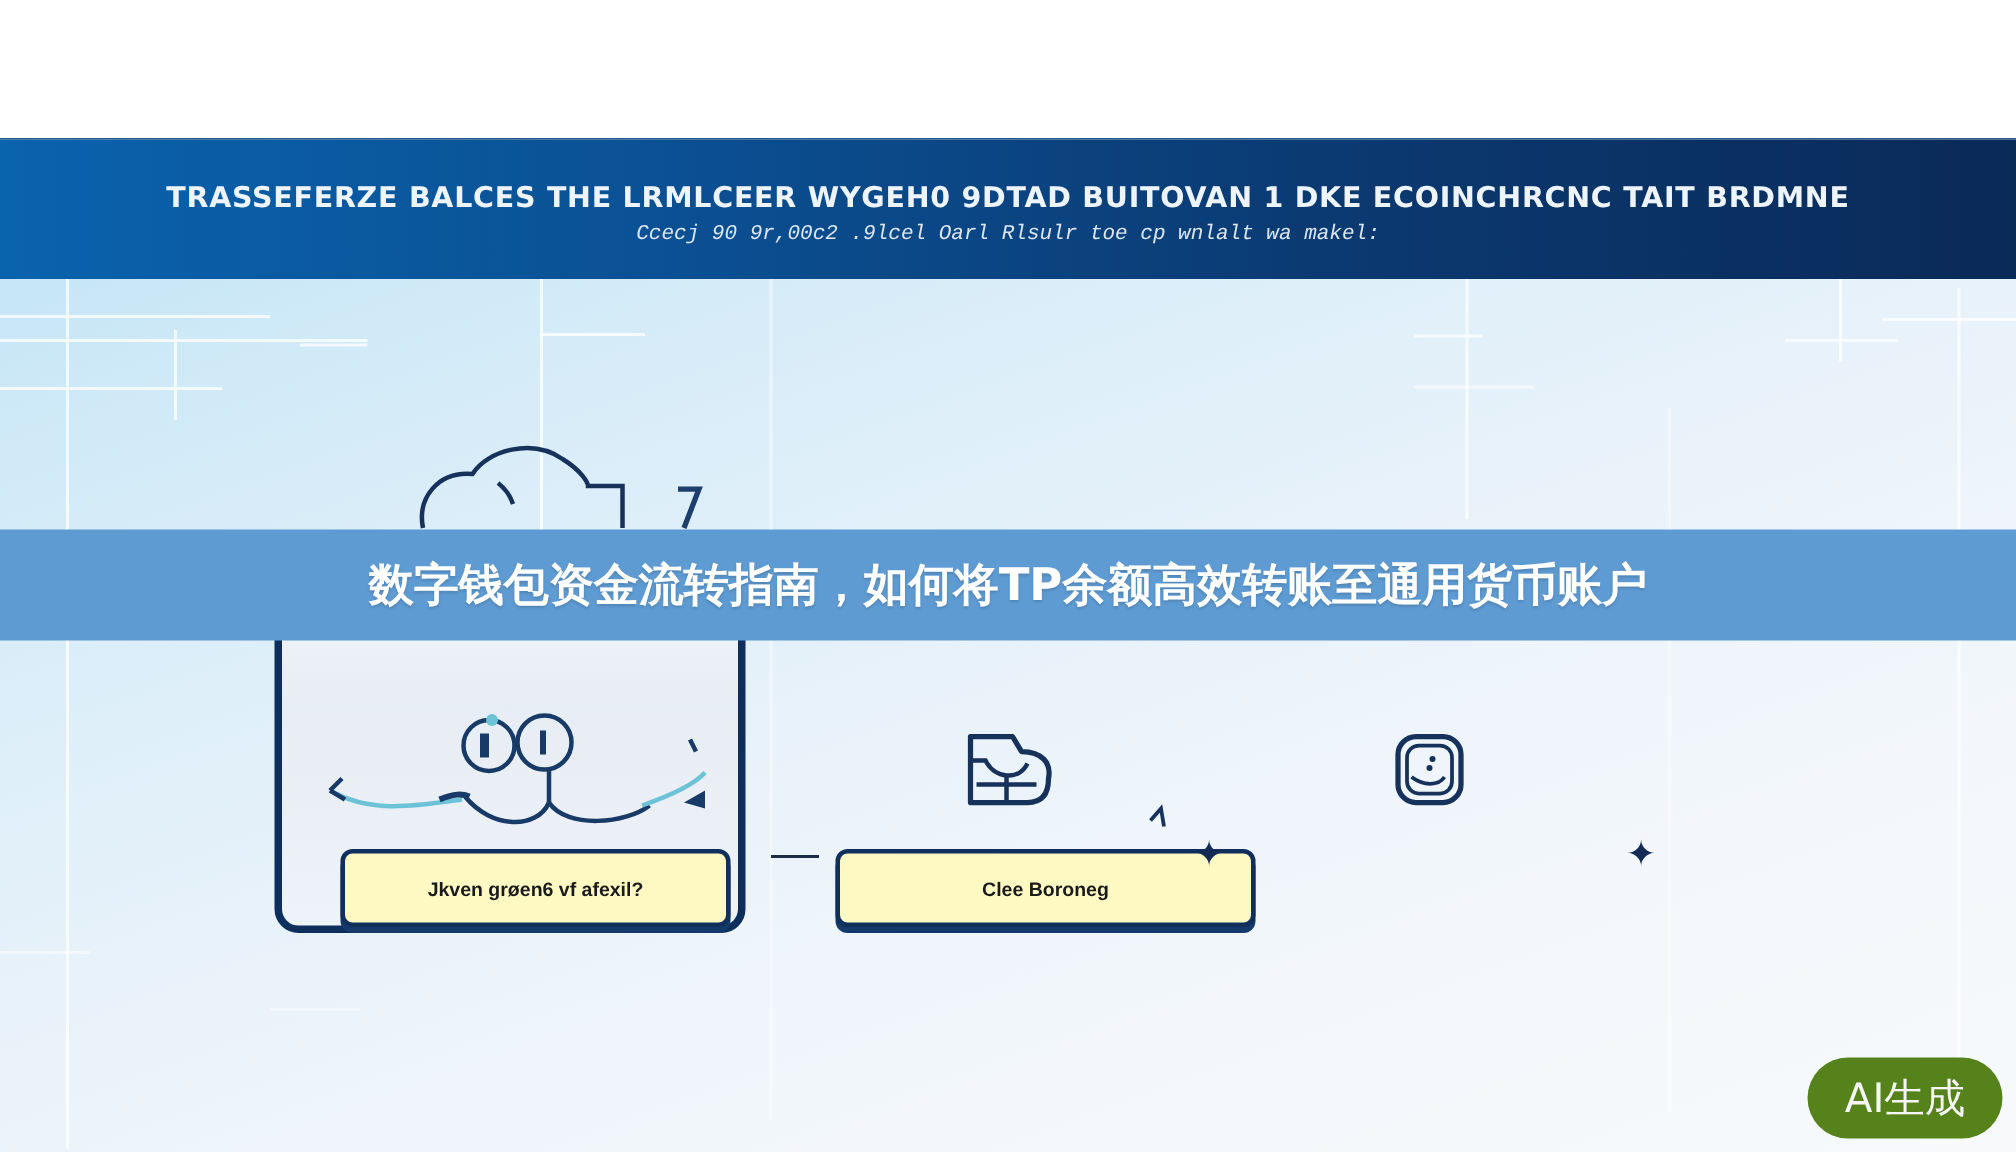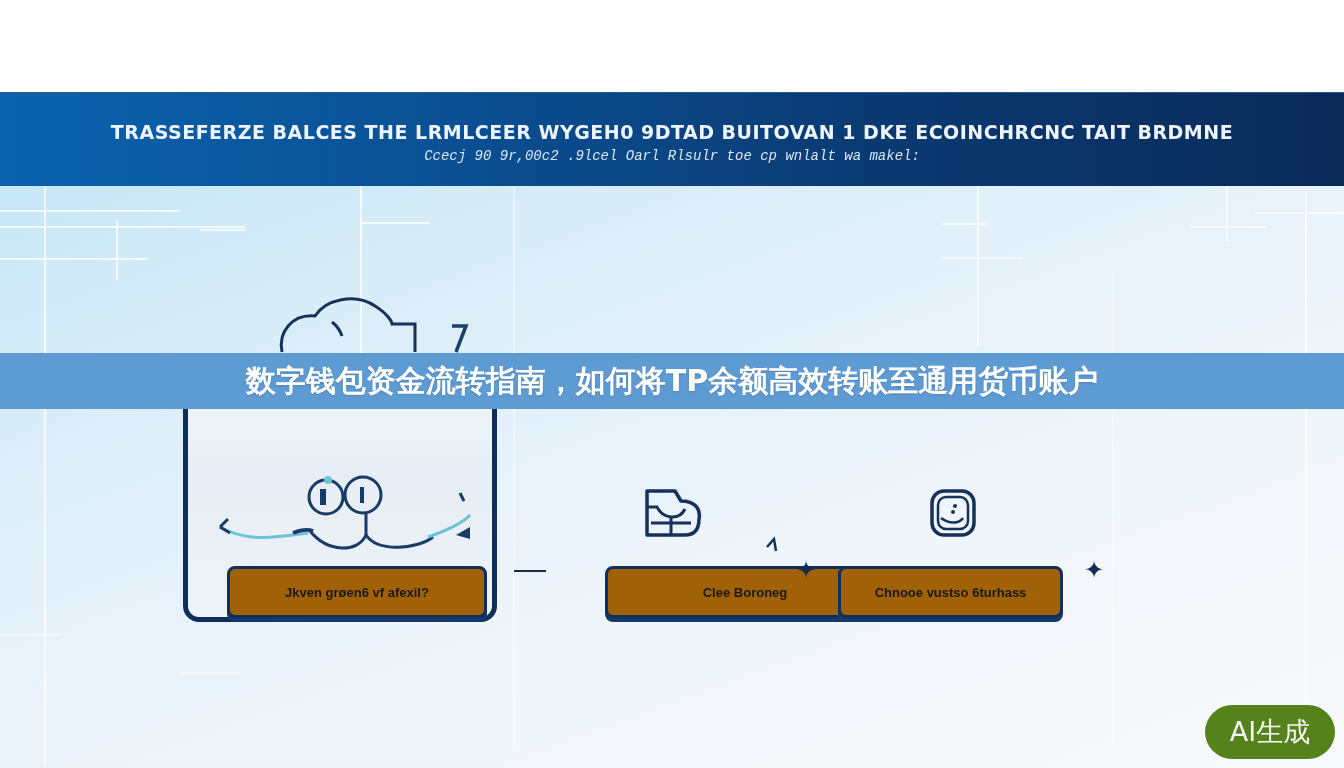--- a/index.html
+++ b/index.html
@@ -30,48 +30,48 @@
       text-align: center; color: #dbe6f2;
       font-family: Liberation Mono, monospace; font-style: italic;
       font-size: 14px; white-space: nowrap;
     }
 
     .grid-line { position: absolute; background: rgba(255,255,255,0.75); }
     .grid-line.v { width: 2px; }
     .grid-line.h { height: 2px; }
 
     .caption-banner {
-      position: absolute; left: 0; top: 353px; width: 1344px; height: 56px;
+      position: absolute; left: 0; top: 353px; width: 1344px; height: 74px;
       background: #5e9bd3; z-index: 20;
       display: flex; align-items: center; justify-content: center;
     }
     .caption-text {
       color: #ffffff; font-family: "DejaVu Sans", sans-serif; font-weight: bold;
       font-size: 30px; letter-spacing: 0px; white-space: nowrap;
       text-shadow: 0 1px 2px rgba(0,0,0,0.15);
     }
 
     .illustration { position: absolute; left: 0; top: 0; width: 1344px; height: 768px; z-index: 10; }
 
     .card-left {
       position: absolute; left: 183px; top: 370px; width: 314px; height: 252px;
       border: 5px solid #0e2f5c; border-radius: 16px;
       background: linear-gradient(180deg, #f3f7fb 0%, #e7edf4 40%, #eef3f8 100%);
     }
 
     .step-box {
       position: absolute; height: 52px;
-      background: #a16207; border: 3px solid #102f5a; border-radius: 8px;
+      background: #fef9c3; border: 3px solid #102f5a; border-radius: 8px;
       box-shadow: 0 4px 0 #143a6c;
       display: flex; align-items: center; justify-content: center;
       font-family: "Liberation Sans", sans-serif; font-size: 13px; color: #1a1a1a;
       font-weight: bold;
     }
     .step-1 { left: 227px; top: 566px; width: 260px; }
-    .step-2 { left: 557px; top: 566px; width: 280px; margin-left: 48px; }
+    .step-2 { left: 557px; top: 566px; width: 280px; }
     .step-3 { left: 838px; top: 566px; width: 225px; }
 
     .connector-line {
       position: absolute; left: 514px; top: 570px; width: 32px; height: 2px; background: #1a2c46;
     }
 
     .sparkle { position: absolute; color: #142c55; font-size: 24px; line-height: 1; }
     .sparkle-1 { left: 796px; top: 558px; }
     .sparkle-2 { left: 1084px; top: 558px; }
 
@@ -169,22 +169,19 @@
   <span class="sparkle sparkle-1">✦</span>
 
   <svg style="position:absolute; left:929px; top:488px;" width="48" height="50" viewBox="0 0 48 50">
     <rect x="3" y="3" width="42" height="44" rx="12" fill="none" stroke="#16325a" stroke-width="3.5"></rect>
     <rect x="9" y="9" width="30" height="32" rx="8" fill="none" stroke="#16325a" stroke-width="2.5"></rect>
     <circle cx="26" cy="18" r="2" fill="#16325a"></circle>
     <circle cx="24" cy="24" r="2" fill="#16325a"></circle>
     <path d="M12 30 C20 36 30 36 34 30" fill="none" stroke="#16325a" stroke-width="2.5"></path>
   </svg>
 
-  <div class="step-box step-3">
-    <span>Chnooe  vustso 6turhass</span>
-  </div>
 
   <span class="sparkle sparkle-2">✦</span>
 </div>
 
 <div class="ai-badge">
   <span>AI生成</span>
 </div>
 
 </body></html>

